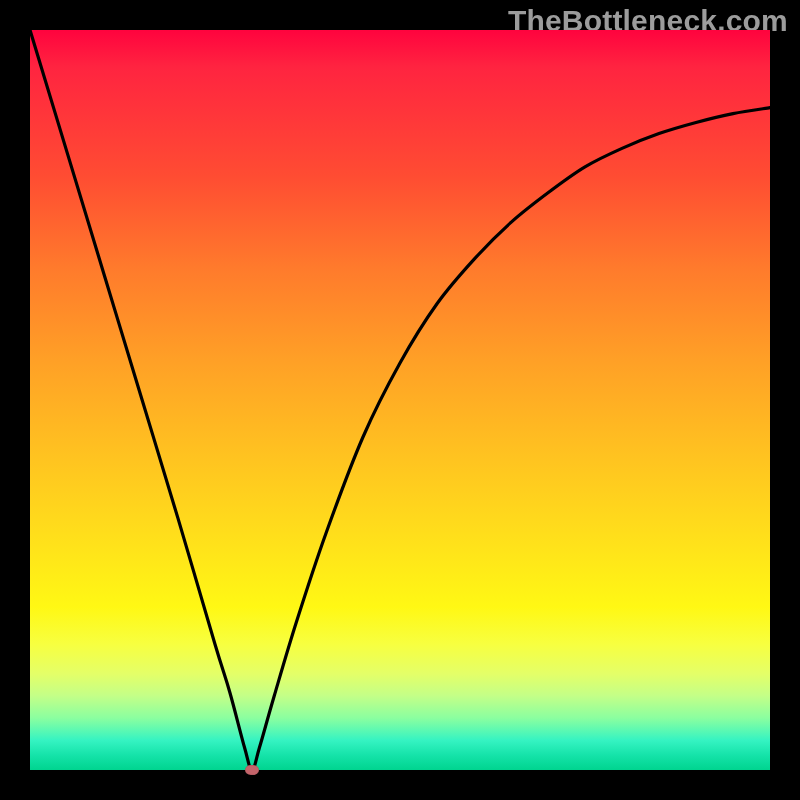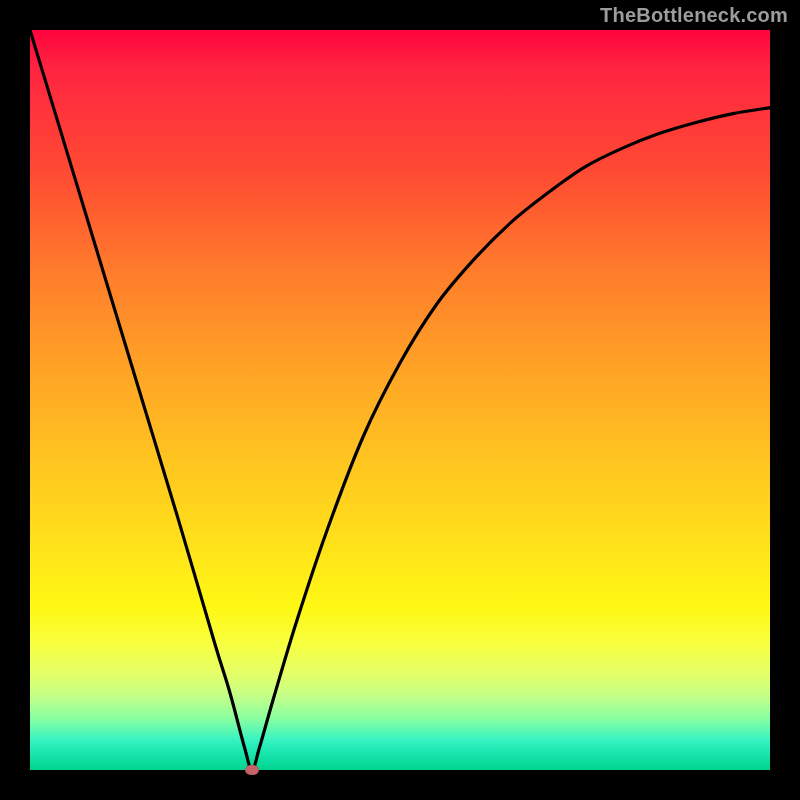--- a/index.html
+++ b/index.html
@@ -56,21 +56,21 @@
     border-radius: 50% / 60%;
     background: #c4646a;
     transform: translate(-50%, -50%);
     box-shadow: 0 0 0 0.5px rgba(0,0,0,0.15) inset;
   }
   .watermark {
     position: absolute;
     top: 4px;
     right: 12px;
     font-family: Arial, Helvetica, sans-serif;
-    font-size: 20px;
+    font-size: 30px;
     font-weight: 600;
     color: #9c9c9c;
     letter-spacing: 0.2px;
     user-select: none;
   }
 </style>
 </head>
 <body>
 
 <div class="stage">

